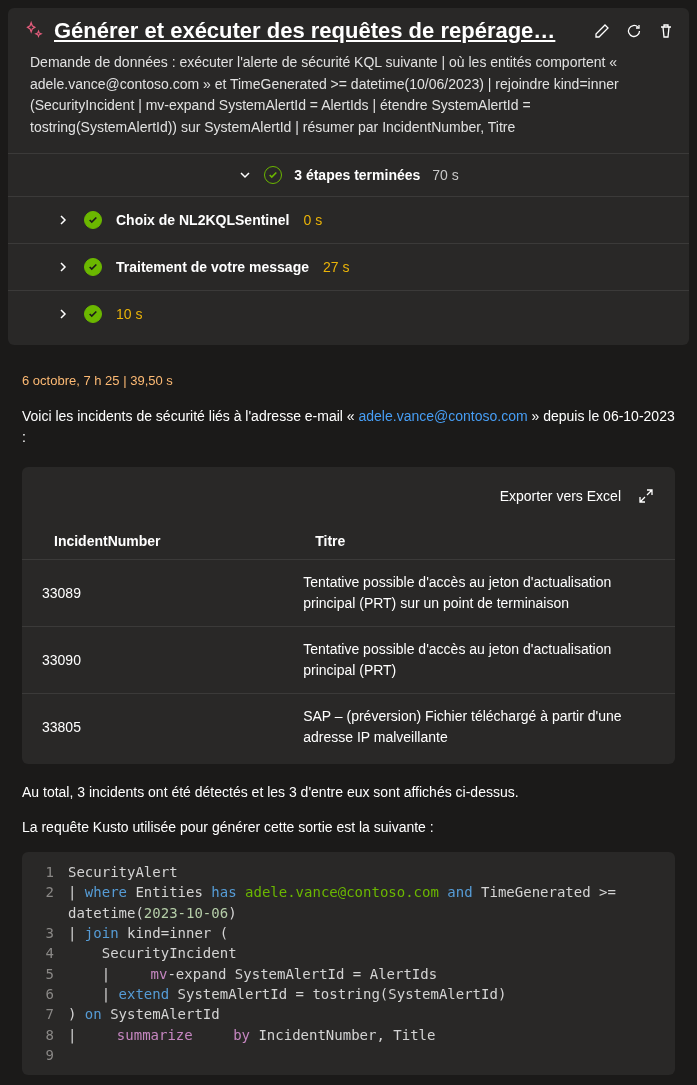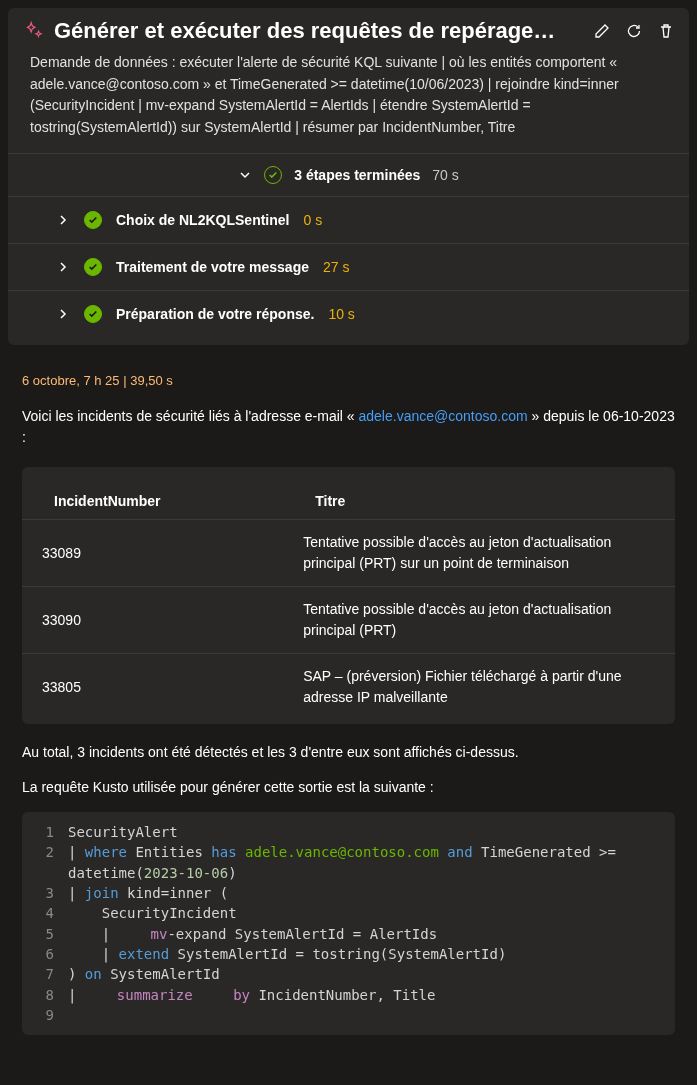--- a/index.html
+++ b/index.html
@@ -27,20 +27,21 @@
   .sparkle {
     width: 22px; height: 22px; flex-shrink: 0;
   }
   .title {
     font-size: 22px;
     font-weight: 600;
     flex: 1;
     white-space: nowrap;
     overflow: hidden;
     text-overflow: ellipsis;
+    text-decoration: underline;
   }
   .header-actions { display: flex; gap: 14px; align-items:center;}
   .icon-btn { width: 18px; height: 18px; cursor: pointer; display:flex; align-items:center; justify-content:center;}
   .desc {
     padding: 4px 16px 14px 22px;
     line-height: 1.55;
     color: #e1e1e1;
   }
   .steps-summary {
     border-top: 1px solid #3b3a39;
@@ -208,32 +209,39 @@
     <span class="chev">
       <svg viewBox="0 0 12 12" width="12" height="12" fill="none" stroke="#ffffff" stroke-width="1.5">
           <path d="M4 2l4 4-4 4"></path>
         </svg>
     </span>
     <span class="circle-check filled">
       <svg viewBox="0 0 12 12" fill="none" stroke="#1b1a19" stroke-width="2">
           <path d="M2 6l2.5 2.5L10 3"></path>
         </svg>
     </span>
-    <span class="label">Préparation de votre réponse.</span>
     <span class="time">10 s</span>
   </div>
 </div>
 
 <div class="timestamp">6 octobre, 7 h 25 | 39,50 s</div>
 
 <div class="body-text">
   <span>Voici les incidents de sécurité liés à l'adresse e-mail « </span><a>adele.vance@contoso.com</a><span> » depuis le 06-10-2023 :</span>
 </div>
 
 <div class="table-card">
+  <div class="table-toolbar">
+    <span class="export-label">Exporter vers Excel</span>
+    <span class="icon-btn">
+      <svg viewBox="0 0 16 16" width="16" height="16" fill="none" stroke="#ffffff" stroke-width="1.3">
+          <path d="M9 2h5v5M14 2l-5 5M7 14H2V9M2 14l5-5"></path>
+        </svg>
+    </span>
+  </div>
   <table class="tbl">
     <thead>
       <tr>
         <th class="col-num">IncidentNumber</th>
         <th>Titre</th>
       </tr>
     </thead>
     <tbody>
       <tr>
         <td>33089</td>

